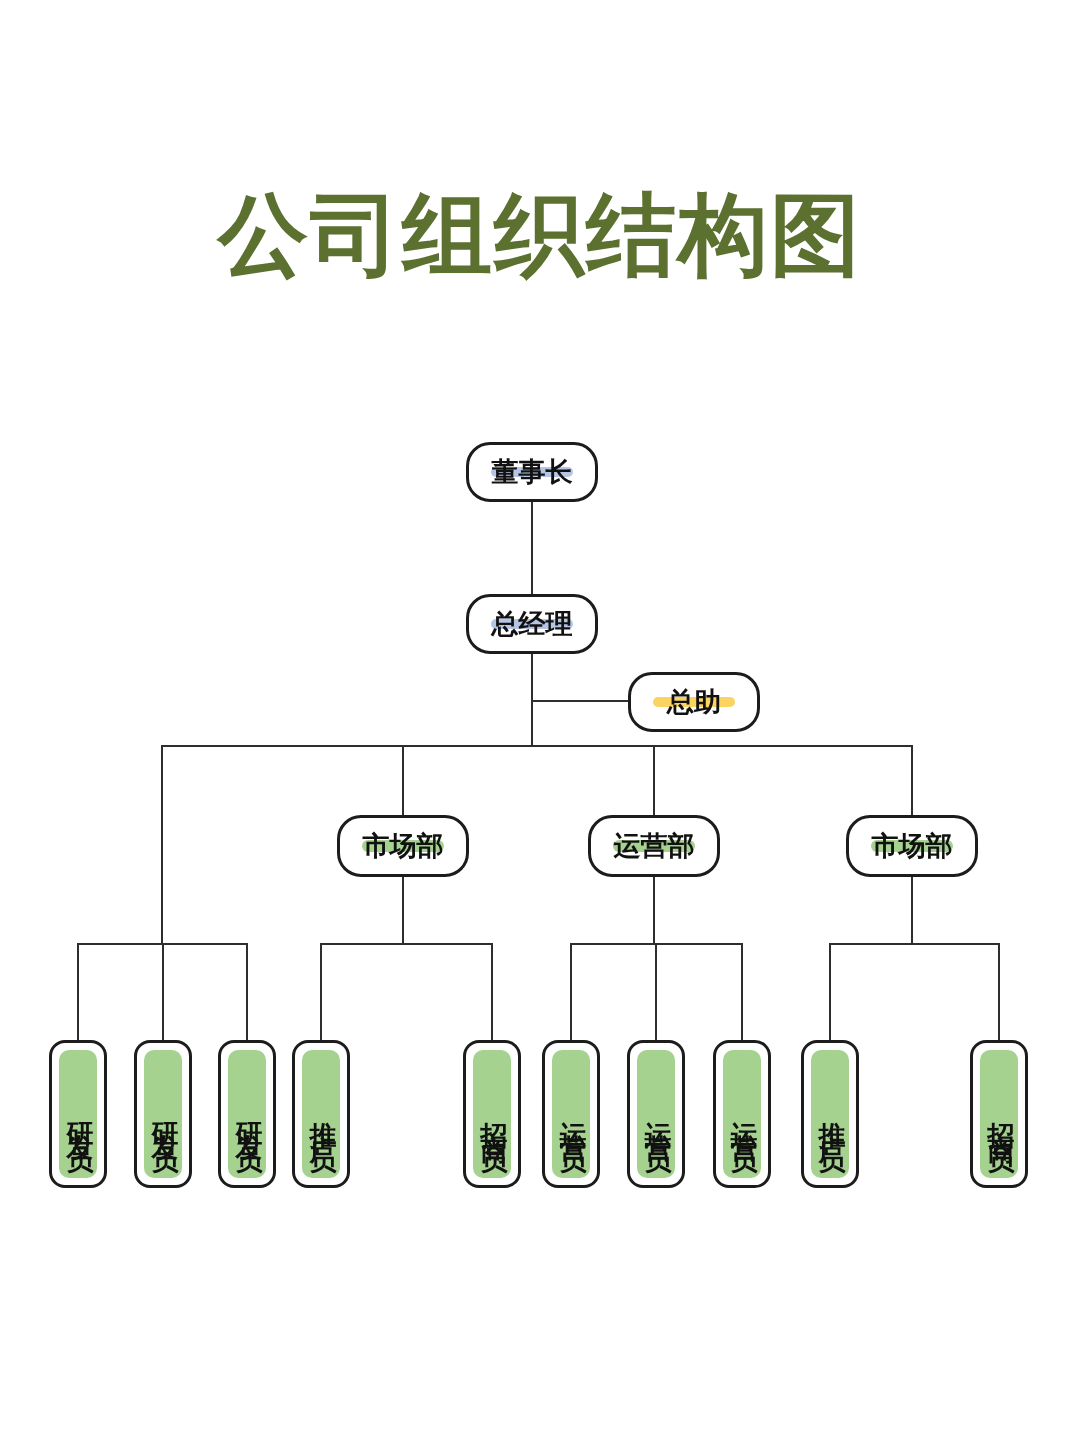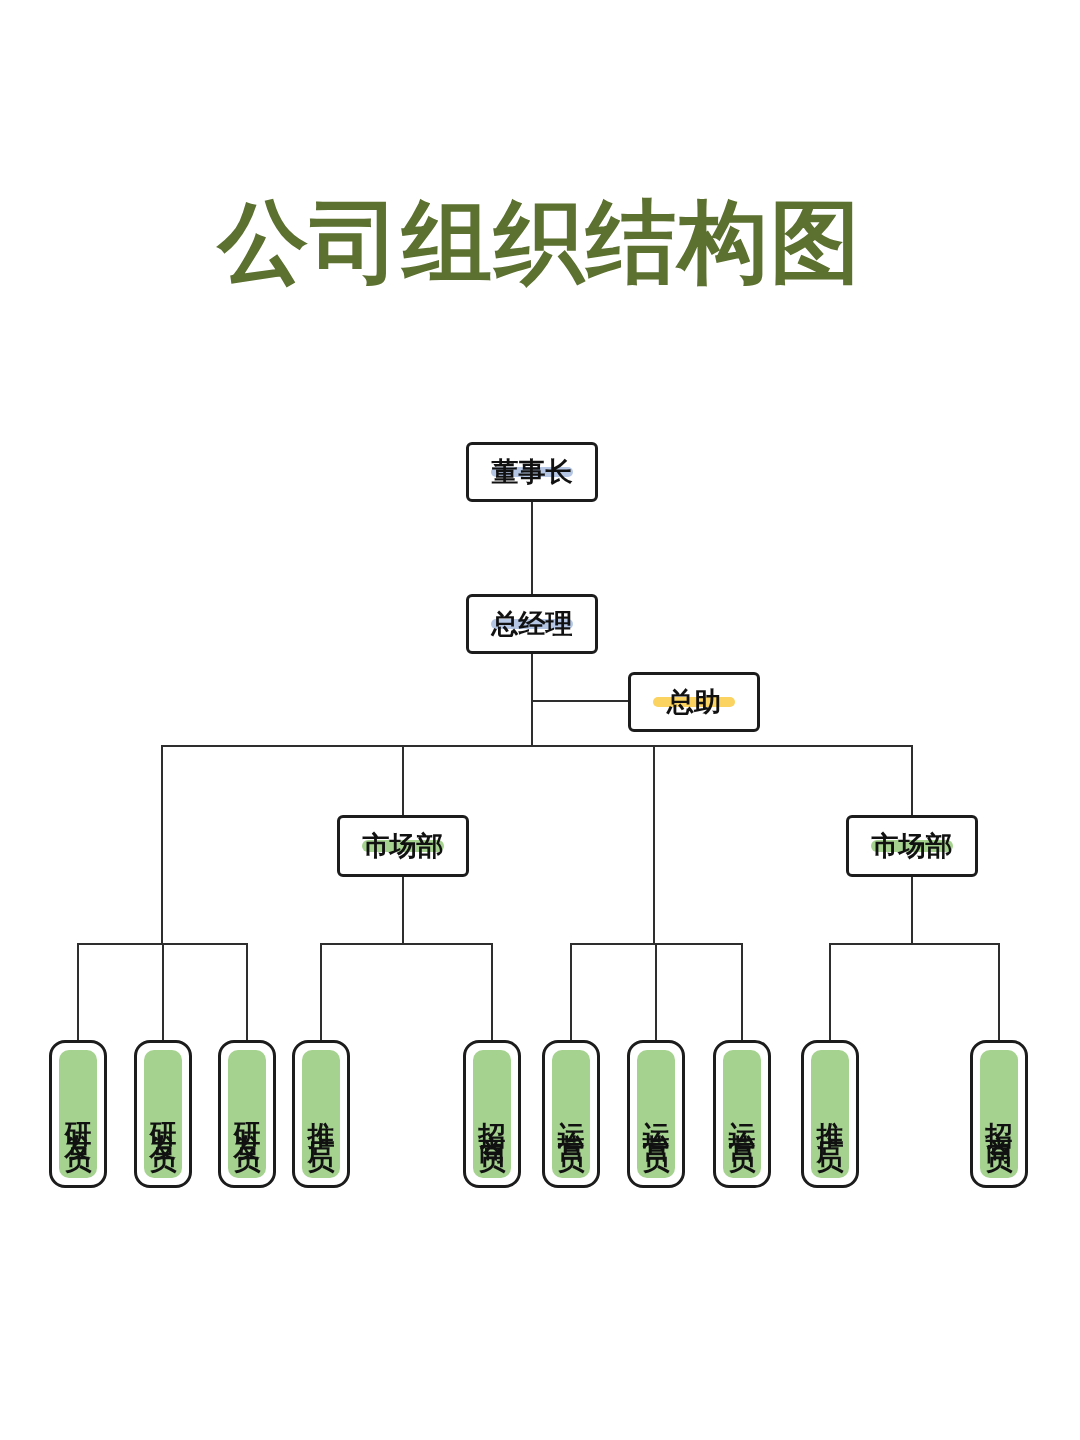--- a/index.html
+++ b/index.html
@@ -6,21 +6,21 @@
     margin: 0;
     padding: 0;
     background: #ffffff;
   }
   .canvas {
     position: relative;
     width: 1080px;
     height: 1296px;
     background: #ffffff;
     overflow: hidden;
-    font-family: Liberation Sans, sans-serif;
+    font-family: Liberation Mono, monospace;
   }
   .page-title {
     position: absolute;
     left: 0;
     top: 180px;
     width: 100%;
     margin: 0;
     text-align: center;
     font-size: 90px;
     line-height: 125px;
@@ -32,21 +32,21 @@
     position: absolute;
     background: #2e2e2e;
     z-index: 1;
   }
   .node {
     position: absolute;
     z-index: 2;
     box-sizing: border-box;
     background: #ffffff;
     border: 3px solid #1c1c1c;
-    border-radius: 6px;
+    border-radius: 24px;
     padding: 22px;
   }
   .node-inner {
     width: 100%;
     height: 100%;
     box-sizing: border-box;
     border-radius: 9px;
     display: flex;
     align-items: center;
     justify-content: center;
@@ -111,20 +111,23 @@
     <div class="node-inner">总经理</div>
   </div>
 
   <div class="node yellow" style="left:628px;top:672px;width:132px;height:60px">
     <div class="node-inner">总助</div>
   </div>
 
   <div class="node green" style="left:337px;top:815px;width:132px;height:62px">
     <div class="node-inner">市场部</div>
   </div>
+  <div class="node green" style="left:588px;top:815px;width:132px;height:62px">
+    <div class="node-inner">运营部</div>
+  </div>
   <div class="node green" style="left:846px;top:815px;width:132px;height:62px">
     <div class="node-inner">市场部</div>
   </div>
 
   <div class="node green leaf" style="left:49px;top:1040px;width:58px;height:148px">
     <div class="node-inner">研发员</div>
   </div>
   <div class="node green leaf" style="left:134px;top:1040px;width:58px;height:148px">
     <div class="node-inner">研发员</div>
   </div>

